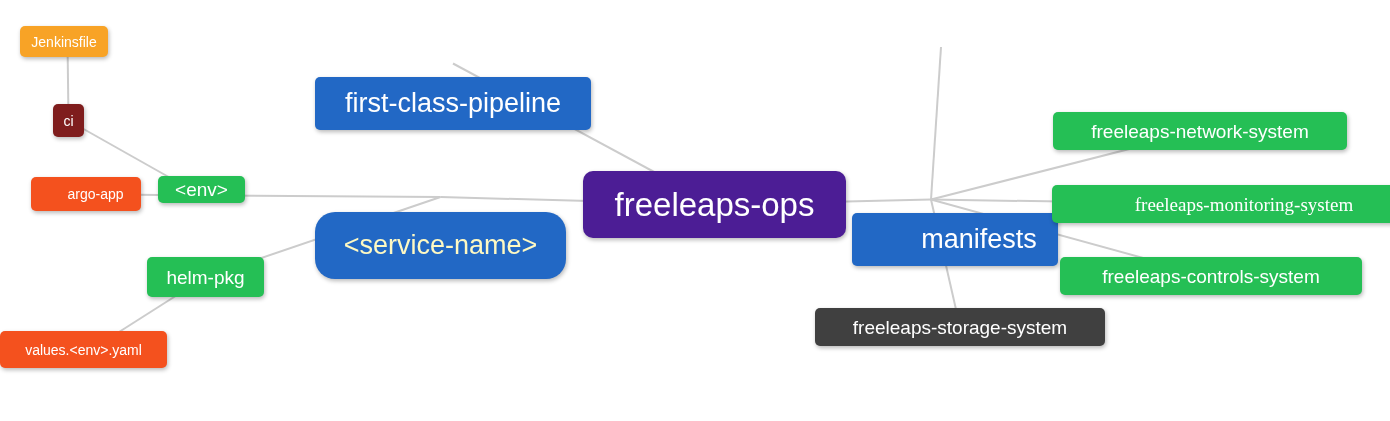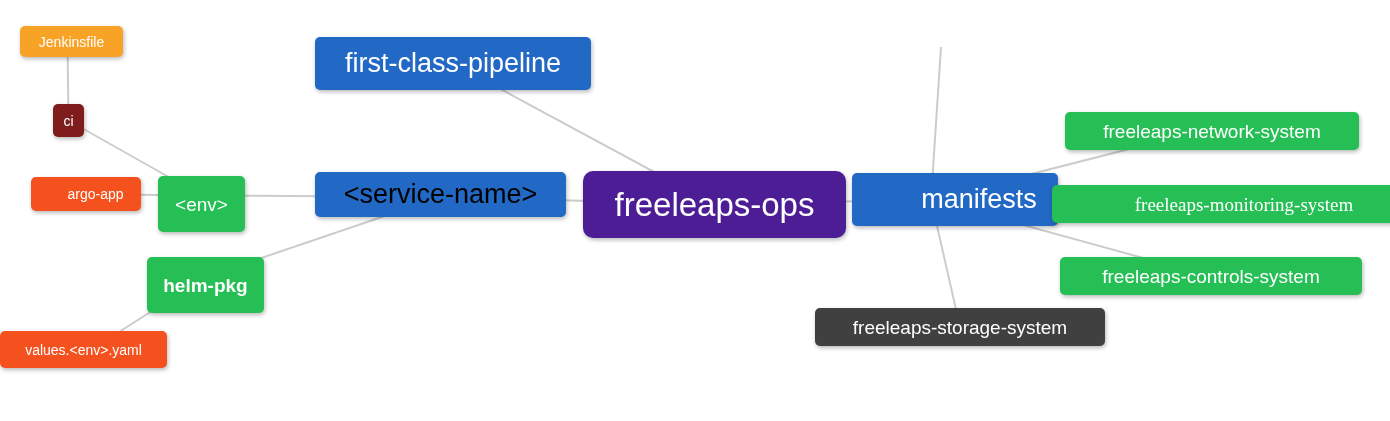--- a/index.html
+++ b/index.html
@@ -32,21 +32,21 @@
     color: #ffffff;
     border-radius: 5px;
     box-shadow: 1px 2px 4px rgba(0,0,0,0.28);
     white-space: nowrap;
     cursor: pointer;
     user-select: none;
     line-height: 1;
   }
   .sz-s  { font-size: 14px; }
   .sz-m  { font-size: 19px; }
-  .sz-l  { font-size: 27px; }
+  .sz-l  { font-size: 27px; margin-top: 40px; }
   .sz-xl { font-size: 33px; }
 </style>
 </head>
 <body>
 
 <div class="canvas">
 
   <svg class="edge-layer" width="1390" height="421" xmlns="http://www.w3.org/2000/svg">
       <line x1="67.5" y1="41.5" x2="68.5" y2="120.5" stroke="#cccccc" stroke-width="2"></line>
       <line x1="68.5" y1="120.5" x2="201.5" y2="195.5" stroke="#cccccc" stroke-width="2"></line>
@@ -57,28 +57,28 @@
       <line x1="453" y1="63.5" x2="714.5" y2="204.5" stroke="#cccccc" stroke-width="2"></line>
       <line x1="440.5" y1="197" x2="714.5" y2="204.5" stroke="#cccccc" stroke-width="2"></line>
       <line x1="714.5" y1="204.5" x2="931" y2="199.5" stroke="#cccccc" stroke-width="2"></line>
       <line x1="931" y1="199.5" x2="941" y2="47" stroke="#cccccc" stroke-width="2"></line>
       <line x1="931" y1="199.5" x2="1200" y2="131" stroke="#cccccc" stroke-width="2"></line>
       <line x1="931" y1="199.5" x2="1214.5" y2="204" stroke="#cccccc" stroke-width="2"></line>
       <line x1="931" y1="199.5" x2="1208.5" y2="276" stroke="#cccccc" stroke-width="2"></line>
       <line x1="931" y1="199.5" x2="960" y2="327" stroke="#cccccc" stroke-width="2"></line>
     </svg>
 
-  <div class="node sz-s" style="left: 20px; top: 26px; width: 103px; height: 31px; background: rgb(248, 163, 38); color: rgb(255, 255, 255);">Jenkinsfile</div>
+  <div class="node sz-s" style="left: 20px; top: 26px; width: 88px; height: 31px; background: rgb(248, 163, 38); color: rgb(255, 255, 255);">Jenkinsfile</div>
   <div class="node sz-s" style="left: 53px; top: 104px; width: 31px; height: 33px; background: #7f1d1d; color: rgb(255, 255, 255);">ci</div>
   <div class="node sz-s" style="left: 31px; top: 177px; width: 91px; height: 34px; background: rgb(244, 81, 30); color: rgb(255, 255, 255); padding-left: 19px;">argo-app</div>
-  <div class="node sz-m" style="left: 158px; top: 176px; width: 87px; height: 56px; background: rgb(37, 191, 85); color: rgb(255, 255, 255);">&lt;env&gt;</div>
-  <div class="node sz-m" style="left: 147px; top: 257px; width: 117px; height: 56px; background: rgb(37, 191, 85); color: rgb(255, 255, 255); font-weight: bold;">helm-pkg</div>
+  <div class="node sz-m" style="left: 158px; top: 176px; width: 87px; height: 27px; background: rgb(37, 191, 85); color: rgb(255, 255, 255);">&lt;env&gt;</div>
+  <div class="node sz-m" style="left: 147px; top: 257px; width: 117px; height: 40px; background: rgb(37, 191, 85); color: rgb(255, 255, 255);">helm-pkg</div>
   <div class="node sz-s" style="left: 0; top: 331px; width: 167px; height: 37px; background: rgb(244, 81, 30); color: rgb(255, 255, 255);">values.&lt;env&gt;.yaml</div>
   <div class="node sz-l" style="left: 315px; top: 37px; width: 276px; height: 53px; background: rgb(34, 104, 197); color: rgb(255, 255, 255);">first-class-pipeline</div>
-  <div class="node sz-l" style="left: 315px; top: 172px; width: 251px; height: 45px; background: rgb(34, 104, 197); color: #000000;">&lt;service-name&gt;</div>
+  <div class="node sz-l" style="left: 315px; top: 172px; width: 251px; height: 67px; background: rgb(34, 104, 197); color: #fef9c3; border-radius: 20px;">&lt;service-name&gt;</div>
   <div class="node sz-xl" style="left: 583px; top: 171px; width: 263px; height: 67px; background: #4c1d95; color: rgb(255, 255, 255); border-radius: 10px;">freeleaps-ops</div>
   <div class="node sz-l" style="left: 852px; top: 173px; width: 158px; height: 53px; background: rgb(34, 104, 197); color: rgb(255, 255, 255); padding-left: 48px;">manifests</div>
-  <div class="node sz-m" style="left: 1053px; top: 112px; width: 294px; height: 38px; background: rgb(37, 191, 85); color: rgb(255, 255, 255); margin-left: 12px;">freeleaps-network-system</div>
+  <div class="node sz-m" style="left: 1053px; top: 112px; width: 294px; height: 38px; background: rgb(37, 191, 85); color: rgb(255, 255, 255);">freeleaps-network-system</div>
   <div class="node sz-m" style="left: 1052px; top: 185px; width: 384px; height: 38px; background: rgb(37, 191, 85); color: rgb(255, 255, 255); font-family: Liberation Serif, serif;">freeleaps-monitoring-system</div>
   <div class="node sz-m" style="left: 1060px; top: 257px; width: 302px; height: 38px; background: rgb(37, 191, 85); color: rgb(255, 255, 255);">freeleaps-controls-system</div>
   <div class="node sz-m" style="left: 815px; top: 308px; width: 290px; height: 38px; background: #404040; color: rgb(255, 255, 255);">freeleaps-storage-system</div>
 
 </div>
 
 </body></html>

